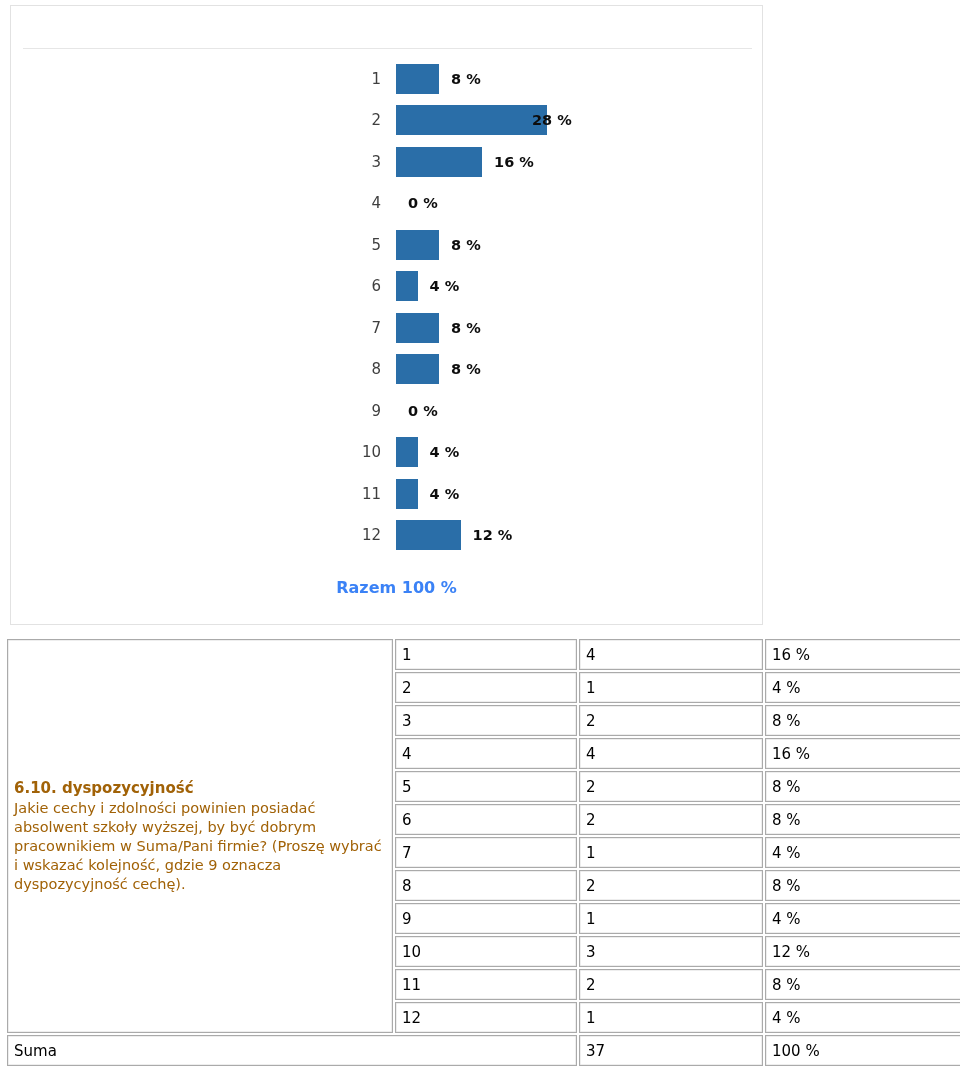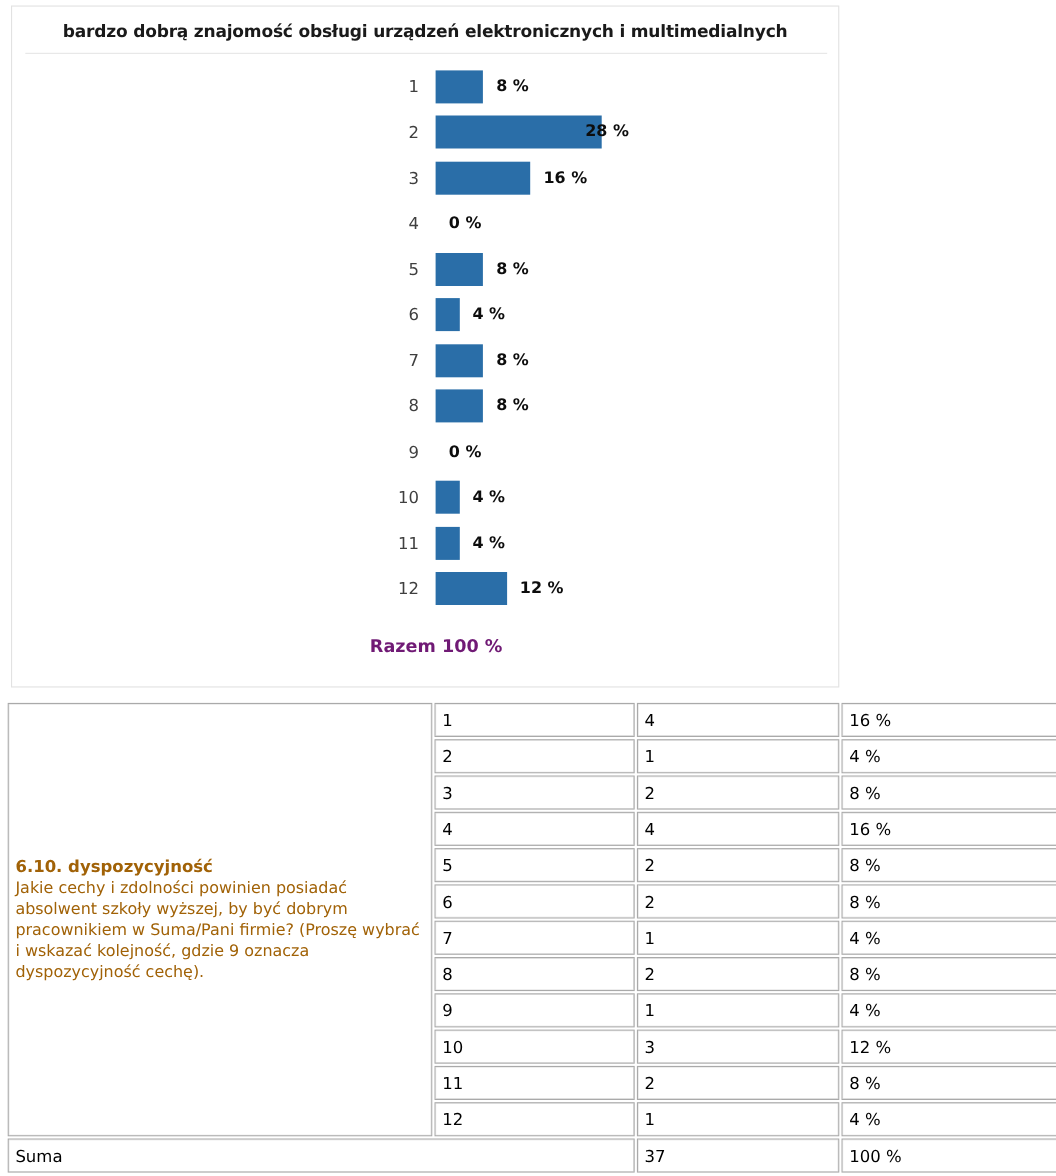--- a/index.html
+++ b/index.html
@@ -89,21 +89,21 @@
     font-family: "DejaVu Sans", "Liberation Sans", sans-serif;
   }
   #chart-total {
     position: absolute;
     left: 0;
     top: 572px;
     width: 100%;
     text-align: center;
     font-size: 16px;
     font-weight: bold;
-    color: #701a75;
+    color: #3b82f6;
     padding-left: 20px;
     box-sizing: border-box;
   }
 
   
   #data-table {
     position: absolute;
     left: 5px;
     top: 637px;
     width: 950px;
@@ -138,21 +138,20 @@
     font-weight: bold;
     font-size: 15px;
     margin-bottom: 1px;
   }
   .pct-cell, .count-cell, .idx-cell { font-size: 15.5px; }
 </style>
 </head>
 <body>
 
 <div id="chart-panel">
-  <div id="chart-title">bardzo dobrą znajomość obsługi urządzeń elektronicznych i multimedialnych</div>
   <div id="chart-title-rule"></div>
 
   <div id="plot-area">
       <div class="bar-row">
         <div class="cat-label">1</div>
         <div class="bar" style="width: 43.04px; background: rgb(42, 110, 168);"></div>
         <div class="val-label" style="left: 440.04px;">8 %</div>
       </div>
       <div class="bar-row">
         <div class="cat-label">2</div>

